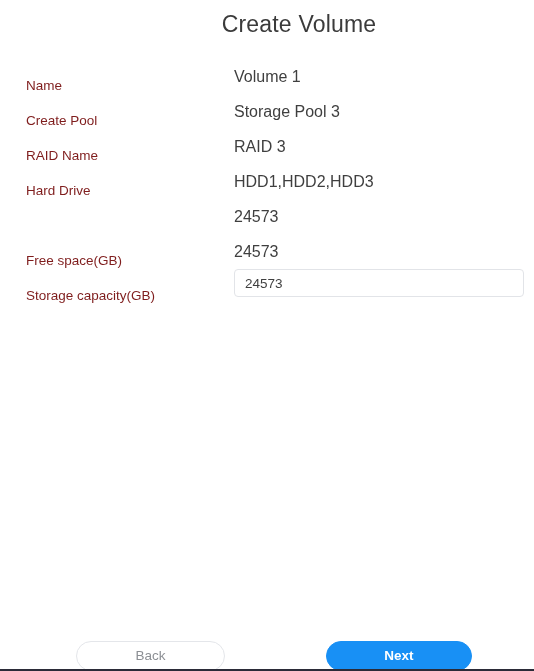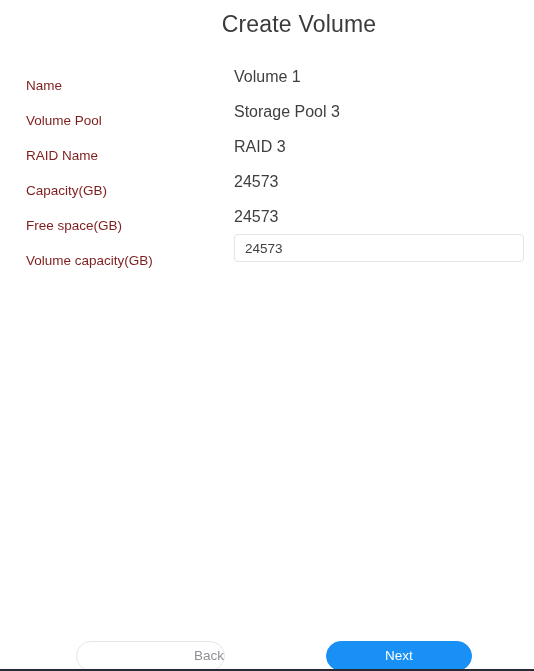--- a/index.html
+++ b/index.html
@@ -107,68 +107,71 @@
     line-height: 28px;
     cursor: pointer;
     padding: 0;
   }
   .btn-back {
     left: 76px;
     width: 149px;
     background: #ffffff;
     border: 1px solid #e4e6ea;
     color: #8c8f94;
-    text-align: right;
   }
   .btn-next {
     left: 326px;
     width: 146px;
     background: #1890f5;
     border: 1px solid #1890f5;
     color: #ffffff;
+    font-weight: bold;
   }
 </style>
 </head>
 <body>
 
 <div id="page">
 
   <div class="page-title">Create Volume</div>
 
   <div class="form">
 
     <div class="row">
       <div class="label">Name</div>
       <div class="value">Volume 1</div>
     </div>
 
 
     <div class="row">
-      <div class="label">Volume Pool</div>
+      <div class="label">Create Pool</div>
       <div class="value">Storage Pool 3</div>
     </div>
 
     <div class="row">
       <div class="label">RAID Name</div>
       <div class="value">RAID 3</div>
     </div>
 
+    <div class="row">
+      <div class="label">Hard Drive</div>
+      <div class="value">HDD1,HDD2,HDD3</div>
+    </div>
 
     <div class="row">
-      <div class="label">Capacity(GB)</div>
       <div class="value">24573</div>
     </div>
 
     <div class="row">
       <div class="label">Free space(GB)</div>
       <div class="value">24573</div>
     </div>
 
     <div class="row">
-      <div class="label">Volume capacity(GB)</div>
+      <div class="label">Storage capacity(GB)</div>
       <input class="text-input" type="text" value="24573" style="">
     </div>
 
   </div>
 
   <div class="footer">
     <button class="btn btn-back">Back</button>
     <button class="btn btn-next">Next</button>
   </div>
 

